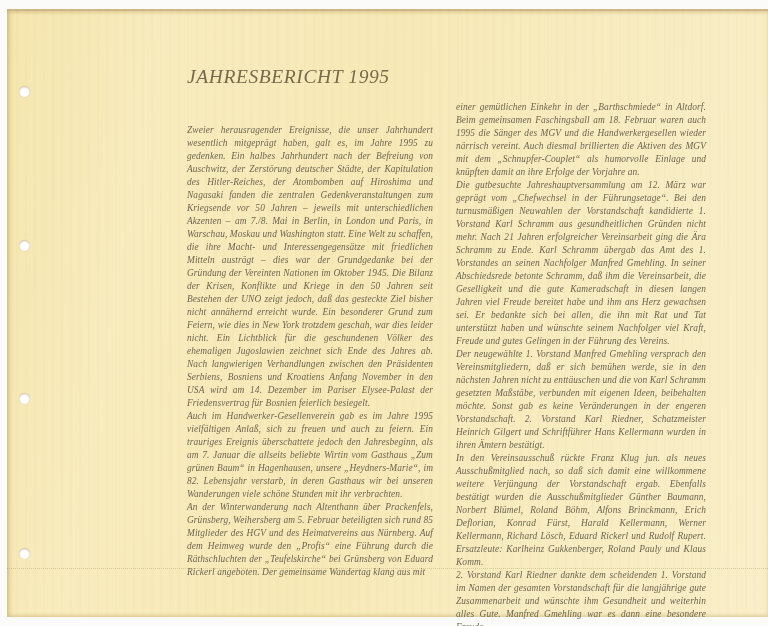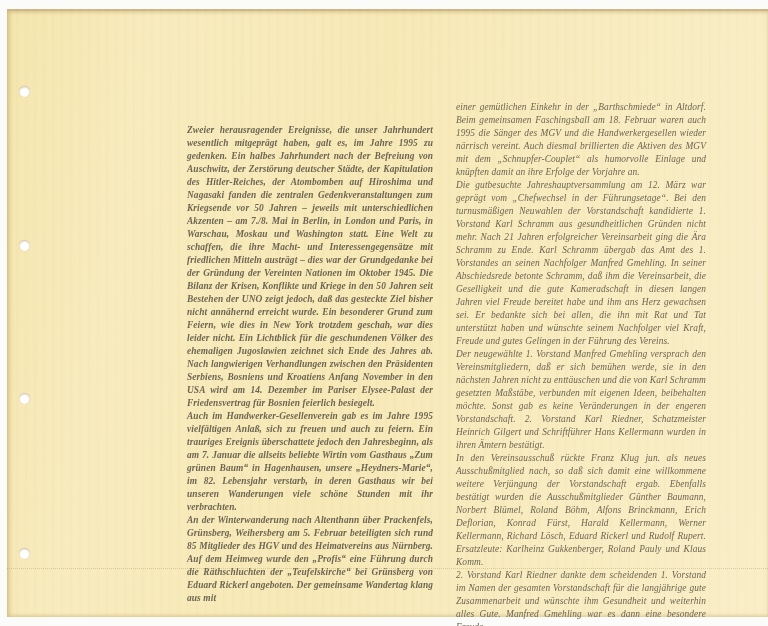--- a/index.html
+++ b/index.html
@@ -80,21 +80,20 @@
     line-height: 13px;
     letter-spacing: 0.1px;
     color: #6d6551;
     text-align: justify;
   }
   .col p { margin: 0; }
   .col-left {
     left: 187px;
     top: 124px;
     width: 246px;
-    font-weight: bold;
   }
   .col-right {
     left: 456px;
     top: 63px;
     width: 250px;
     margin-top: 38px;
   }
 </style>
 </head>
 <body>
@@ -103,20 +102,21 @@
   <div class="paper"></div>
   <div class="grain"></div>
 
   <div class="hole h1"></div>
   <div class="hole h2"></div>
   <div class="hole h3"></div>
   <div class="hole h4"></div>
 
   <div class="crease"></div>
 
+  <div class="doc-title">JAHRESBERICHT 1995</div>
 
   <div class="col col-left">
     <p>Zweier herausragender Ereignisse, die unser Jahrhundert wesentlich mitgeprägt haben, galt es, im Jahre 1995 zu gedenken. Ein halbes Jahrhundert nach der Befreiung von Auschwitz, der Zerstörung deutscher Städte, der Kapitulation des Hitler-Reiches, der Atombomben auf Hiroshima und Nagasaki fanden die zentralen Gedenkveranstaltungen zum Kriegsende vor 50 Jahren – jeweils mit unterschiedlichen Akzenten – am 7./8. Mai in Berlin, in London und Paris, in Warschau, Moskau und Washington statt. Eine Welt zu schaffen, die ihre Macht- und Interessengegensätze mit friedlichen Mitteln austrägt – dies war der Grundgedanke bei der Gründung der Vereinten Nationen im Oktober 1945. Die Bilanz der Krisen, Konflikte und Kriege in den 50 Jahren seit Bestehen der UNO zeigt jedoch, daß das gesteckte Ziel bisher nicht annähernd erreicht wurde. Ein besonderer Grund zum Feiern, wie dies in New York trotzdem geschah, war dies leider nicht. Ein Lichtblick für die geschundenen Völker des ehemaligen Jugoslawien zeichnet sich Ende des Jahres ab. Nach langwierigen Verhandlungen zwischen den Präsidenten Serbiens, Bosniens und Kroatiens Anfang November in den USA wird am 14. Dezember im Pariser Elysee-Palast der Friedensvertrag für Bosnien feierlich besiegelt.</p>
     <p>Auch im Handwerker-Gesellenverein gab es im Jahre 1995 vielfältigen Anlaß, sich zu freuen und auch zu feiern. Ein trauriges Ereignis überschattete jedoch den Jahresbeginn, als am 7. Januar die allseits beliebte Wirtin vom Gasthaus „Zum grünen Baum“ in Hagenhausen, unsere „Heydners-Marie“, im 82. Lebensjahr verstarb, in deren Gasthaus wir bei unseren Wanderungen viele schöne Stunden mit ihr verbrachten.</p>
     <p>An der Winterwanderung nach Altenthann über Prackenfels, Grünsberg, Weihersberg am 5. Februar beteiligten sich rund 85 Mitglieder des HGV und des Heimatvereins aus Nürnberg. Auf dem Heimweg wurde den „Profis“ eine Führung durch die Räthschluchten der „Teufelskirche“ bei Grünsberg von Eduard Rickerl angeboten. Der gemeinsame Wandertag klang aus mit</p>
   </div>
 
   <div class="col col-right">
     <p>einer gemütlichen Einkehr in der „Barthschmiede“ in Altdorf. Beim gemeinsamen Faschingsball am 18. Februar waren auch 1995 die Sänger des MGV und die Handwerkergesellen wieder närrisch vereint. Auch diesmal brillierten die Aktiven des MGV mit dem „Schnupfer-Couplet“ als humorvolle Einlage und knüpften damit an ihre Erfolge der Vorjahre an.</p>
     <p>Die gutbesuchte Jahreshauptversammlung am 12. März war geprägt vom „Chefwechsel in der Führungsetage“. Bei den turnusmäßigen Neuwahlen der Vorstandschaft kandidierte 1. Vorstand Karl Schramm aus gesundheitlichen Gründen nicht mehr. Nach 21 Jahren erfolgreicher Vereinsarbeit ging die Ära Schramm zu Ende. Karl Schramm übergab das Amt des 1. Vorstandes an seinen Nachfolger Manfred Gmehling. In seiner Abschiedsrede betonte Schramm, daß ihm die Vereinsarbeit, die Geselligkeit und die gute Kameradschaft in diesen langen Jahren viel Freude bereitet habe und ihm ans Herz gewachsen sei. Er bedankte sich bei allen, die ihn mit Rat und Tat unterstützt haben und wünschte seinem Nachfolger viel Kraft, Freude und gutes Gelingen in der Führung des Vereins.</p>

